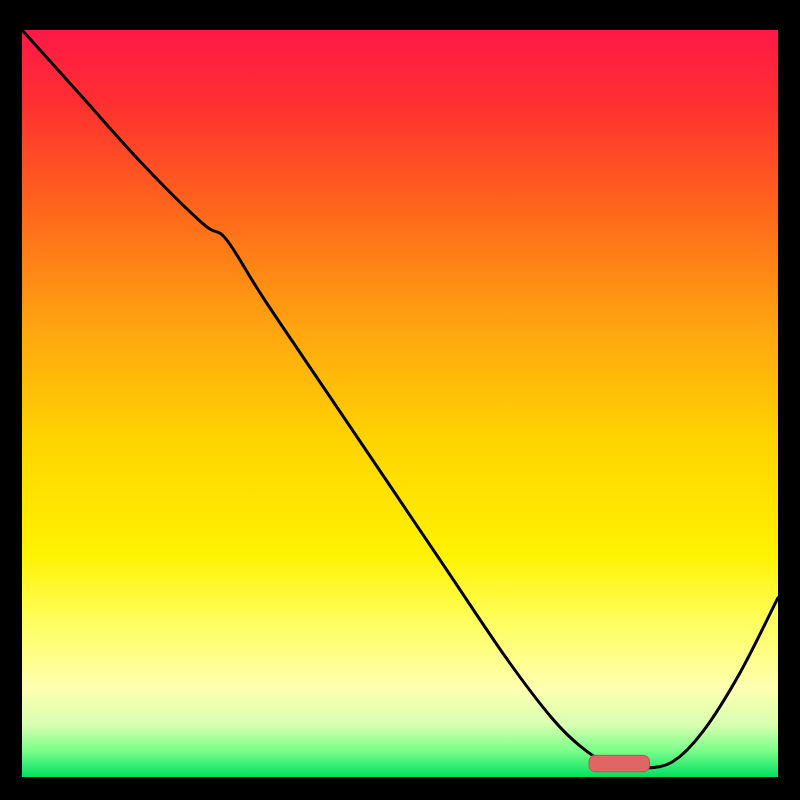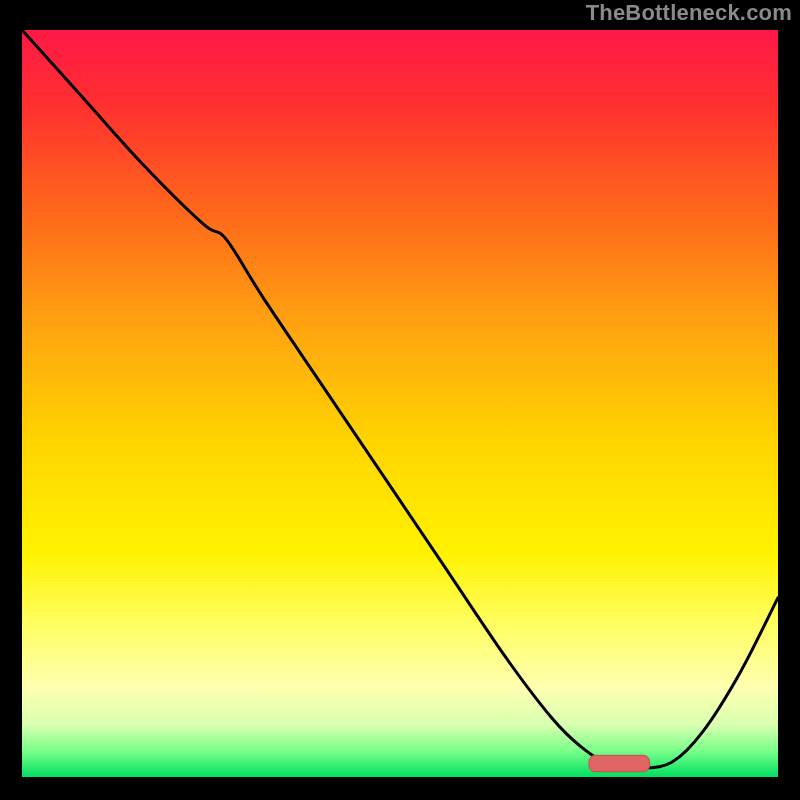--- a/index.html
+++ b/index.html
@@ -37,21 +37,20 @@
   .plot svg {
     display: block;
     width: 756px;
     height: 747px;
   }
 </style>
 </head>
 <body>
 
 <div class="stage">
-  <div class="watermark">TheBottleneck.com</div>
   <div class="plot">
     <svg id="svg" viewBox="0 0 756 747" preserveAspectRatio="none">
       <defs>
         <linearGradient id="bg-grad" x1="0" y1="0" x2="0" y2="1">
             <stop offset="0%" stop-color="#ff1947"></stop>
             <stop offset="10%" stop-color="#ff3030"></stop>
             <stop offset="25%" stop-color="#ff6a1a"></stop>
             <stop offset="40%" stop-color="#ffa510"></stop>
             <stop offset="55.00000000000001%" stop-color="#ffd400"></stop>
             <stop offset="70%" stop-color="#fff200"></stop>

